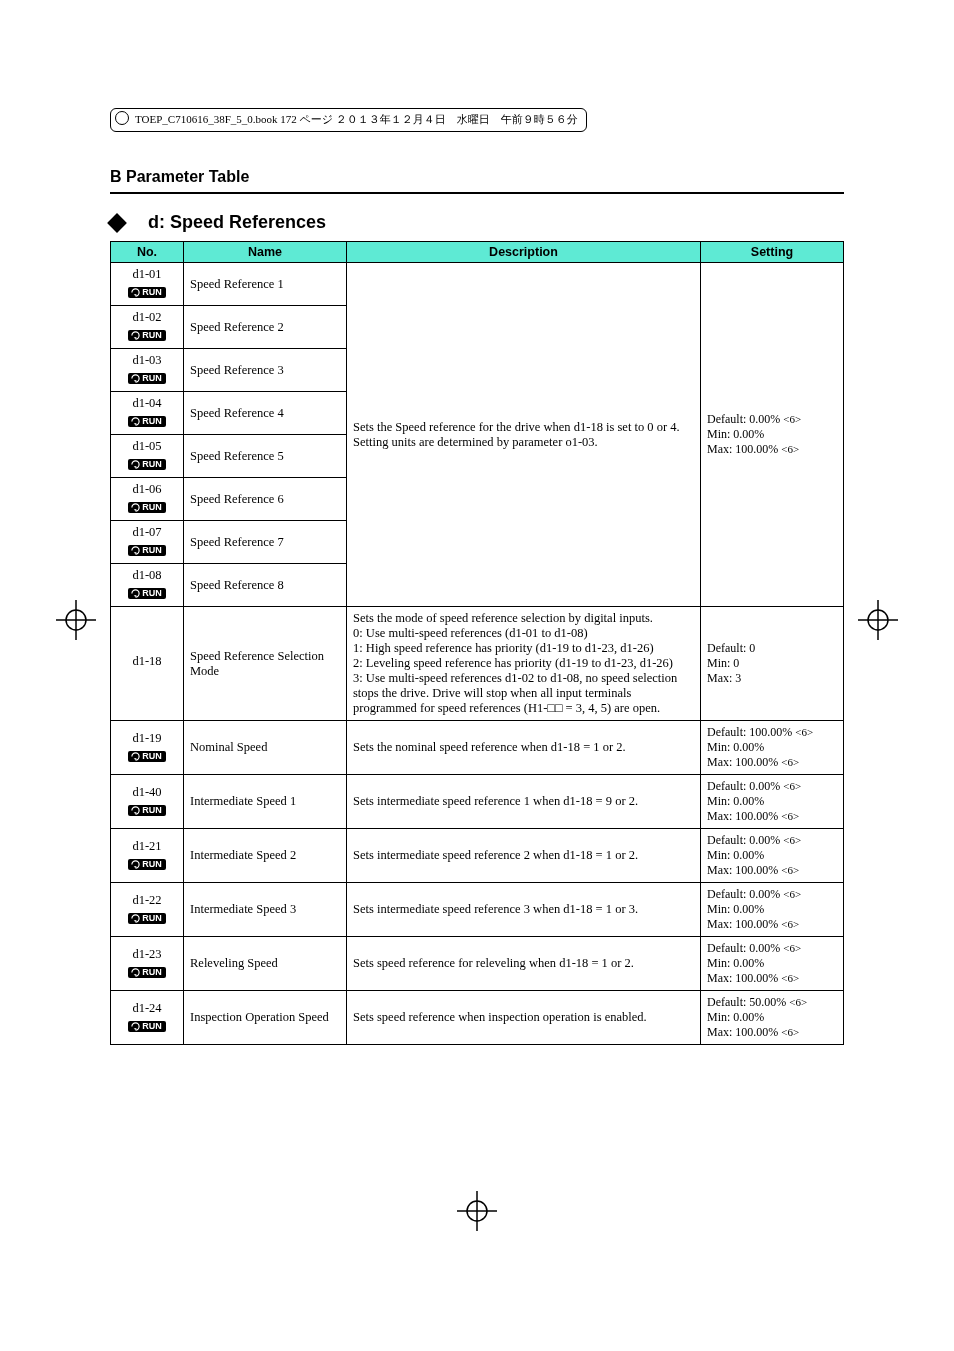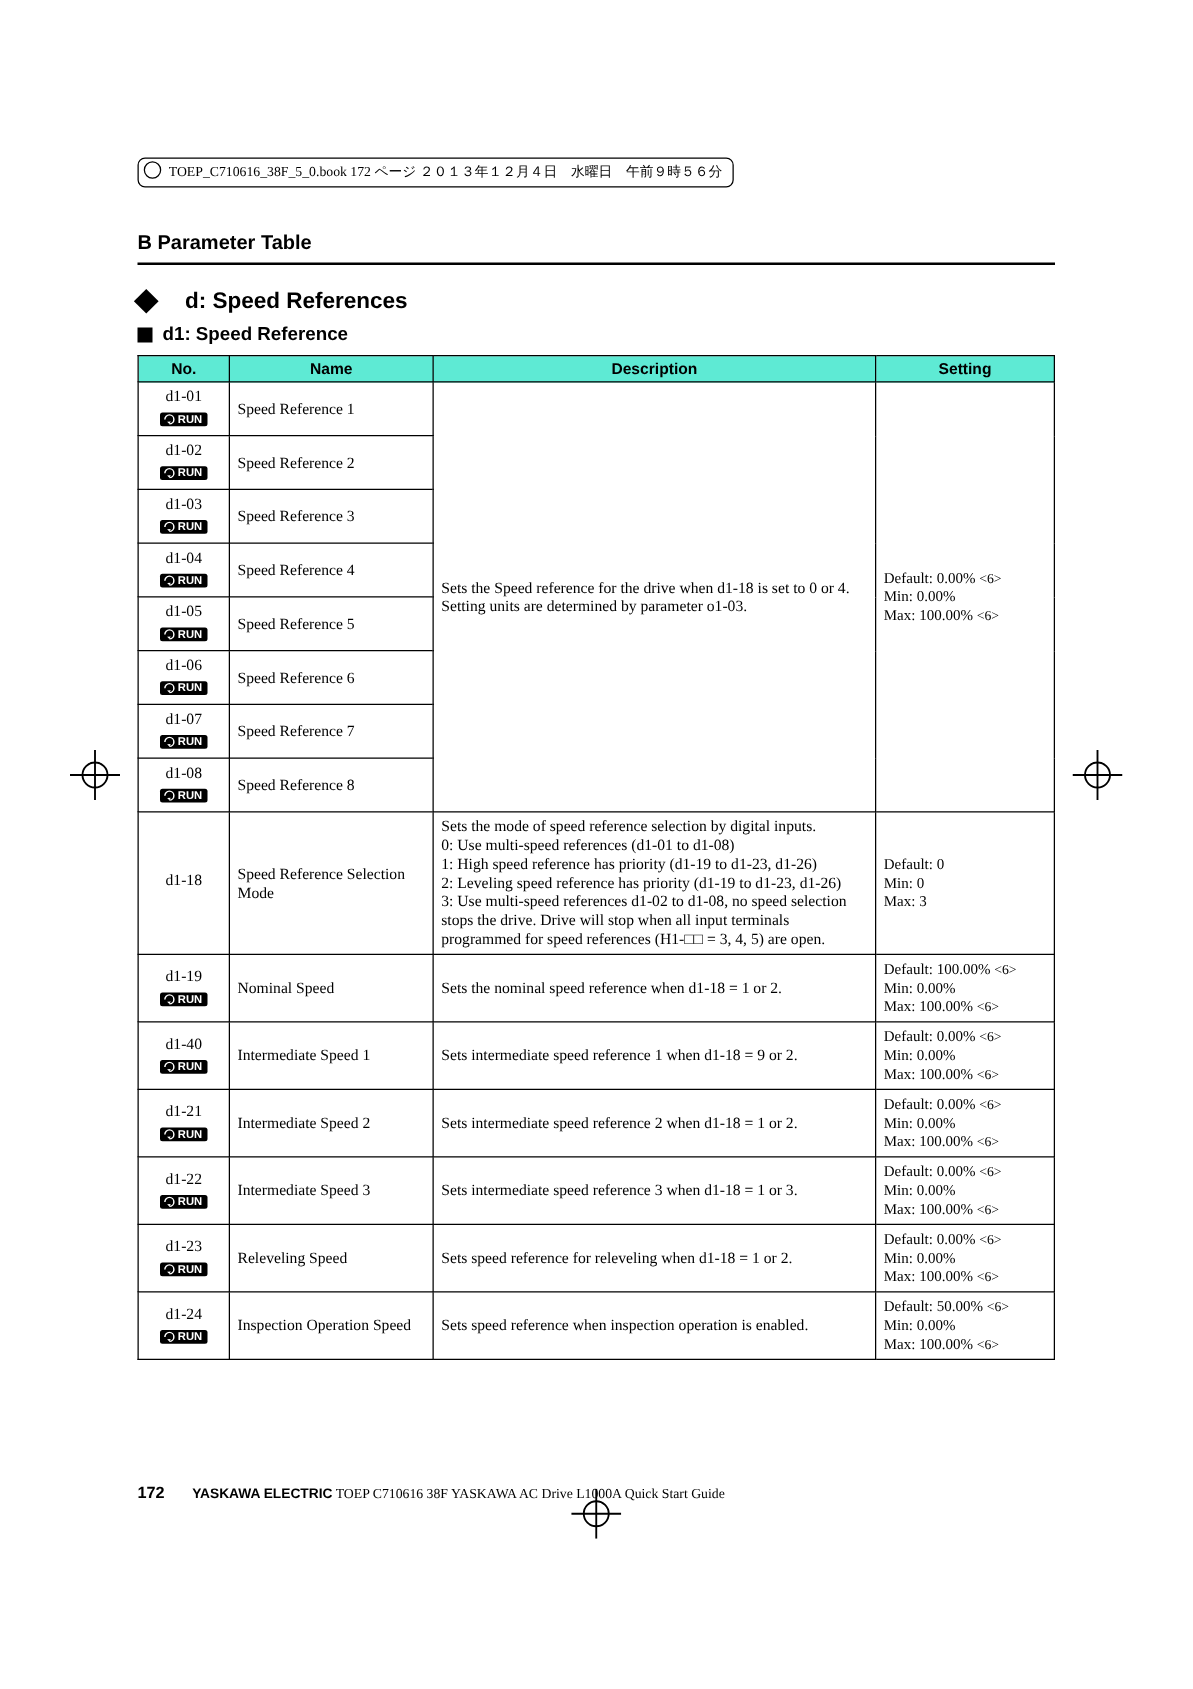--- a/index.html
+++ b/index.html
@@ -18,21 +18,20 @@
   .reg-mark { position:absolute; width:40px; height:40px; display:flex; align-items:center; justify-content:center; }
   .reg-mark svg { width:40px; height:40px; }
   .reg-left   { left: 56px;  top: 600px; }
   .reg-right  { right: 56px; top: 600px; }
   .reg-bottom { left: 457px; bottom: 120px; }
 
   .page-area {
     position: absolute;
     left: 110px; right: 110px; top: 108px; bottom: 150px;
     box-sizing: border-box;
-    margin-top: 18px;
   }
   .file-header {
     font-size: 11px;
     border: 1px solid #000;
     border-radius: 6px;
     padding: 3px 8px 4px 24px;
     display: inline-block;
     margin-bottom: 36px;
     position: relative;
   }
@@ -152,24 +151,20 @@
 
   <div class="section-header">B  Parameter Table</div>
   <hr class="rule">
 
   <div class="heading-row">
     <span class="diamond"></span>
     <span>d: Speed References</span>
   </div>
 
 
-  <div class="subheading-row">
-    <span class="solid-square"></span>
-    <span>d1: Speed Reference</span>
-  </div>
 
   <table class="param">
     <thead>
       <tr>
         <th>No.</th>
         <th>Name</th>
         <th>Description</th>
         <th>Setting</th>
       </tr>
     </thead>
@@ -304,19 +299,13 @@
       <path d="M1 5 A4 4 0 1 1 5 9" fill="none" stroke="#fff" stroke-width="1.3"></path>
       <polygon points="5,9 3,7.2 6.2,6.8" fill="#fff"></polygon>
     </svg>RUN</span></td>
           <td class="name-cell">Inspection Operation Speed</td>
           <td>Sets speed reference when inspection operation is enabled.</td>
           <td class="setting-cell">Default: 50.00% <span class="infinity">&lt;6&gt;</span><br>Min: 0.00%<br>Max: 100.00% <span class="infinity">&lt;6&gt;</span></td>
         </tr>
       </tbody>
   </table>
 
-  <div class="footer">
-    <span class="page-num">172</span>
-    <span>
-      <b style="font-family:Arial,Helvetica,sans-serif">YASKAWA ELECTRIC</b><span> TOEP C710616 38F YASKAWA AC Drive L1000A Quick Start Guide</span>
-    </span>
-  </div>
 </div>
 
 </body></html>

